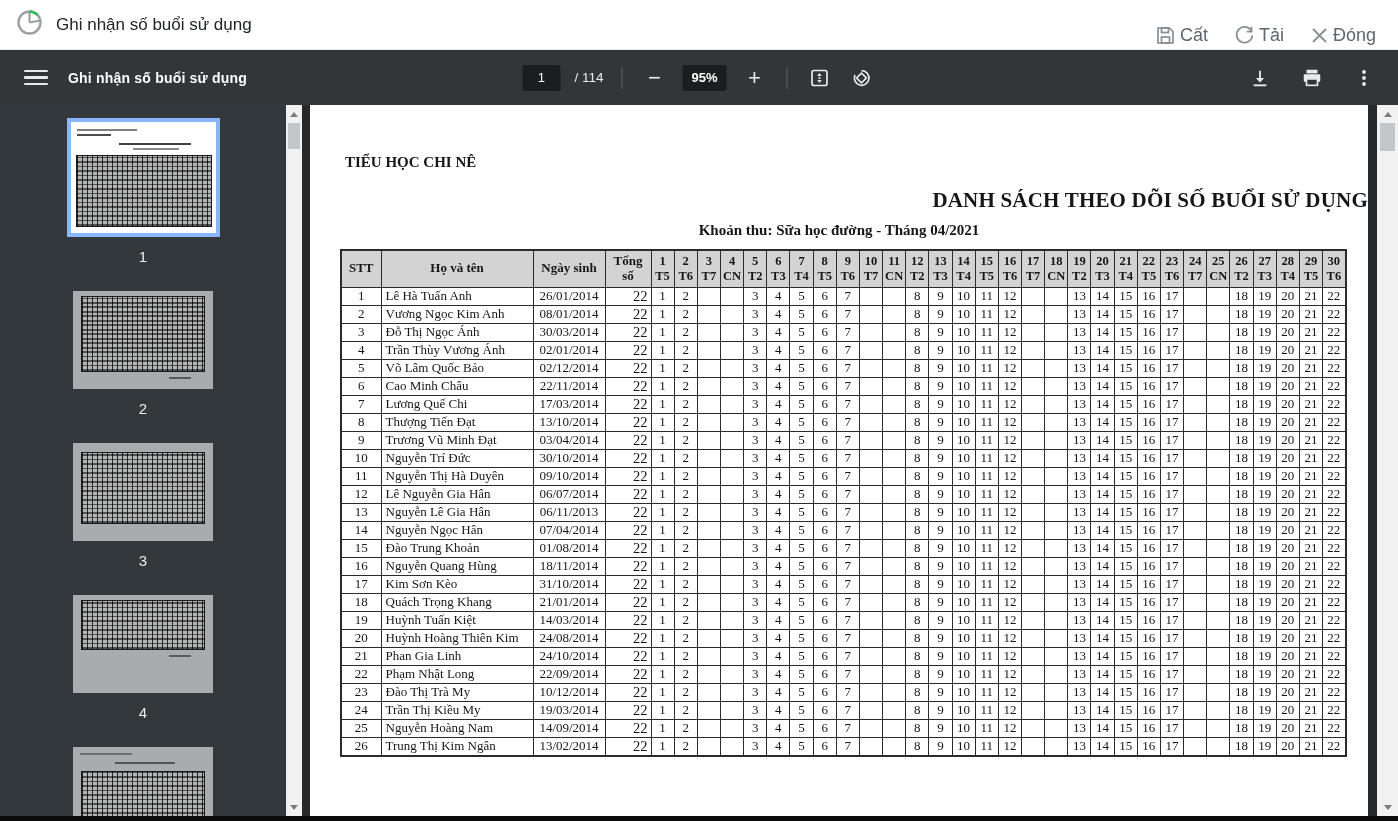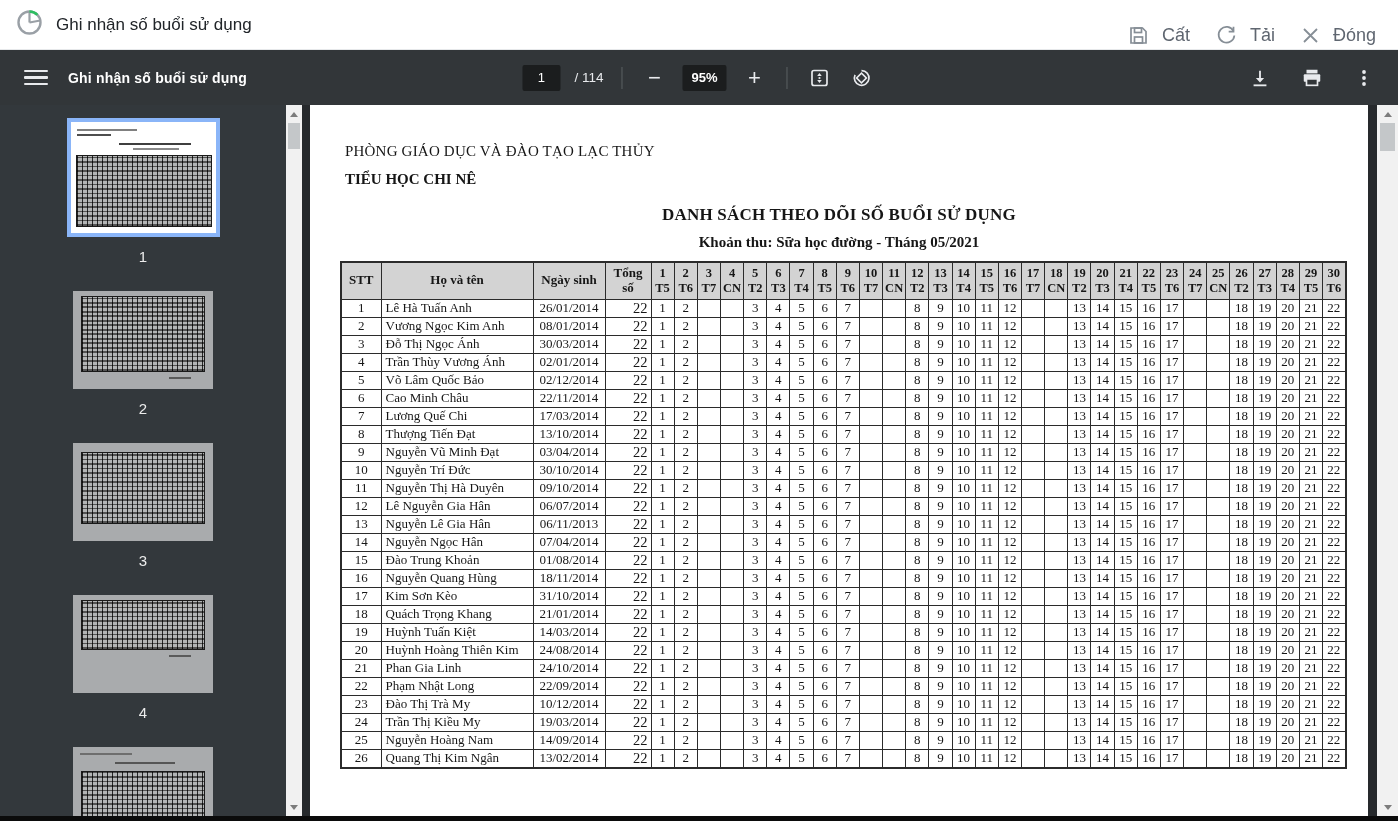--- a/index.html
+++ b/index.html
@@ -3,21 +3,21 @@
 <meta charset="utf-8">
 <style>
   * { margin:0; padding:0; box-sizing:border-box; }
   html,body { width:1398px; height:821px; overflow:hidden; font-family:"Liberation Sans", sans-serif; }
   body { background:#fff; }
 
   
   .window-bar { height:50px; background:#ffffff; border-bottom:1px solid #e6e8ea; display:flex; align-items:center; padding:0 22px 0 16px; }
   .window-title { font-size:17px; color:#212529; margin-left:13px; }
   .window-actions { margin-left:auto; display:flex; align-items:center; gap:26px; }
-  .win-btn { display:flex; align-items:center; gap:13px; background:none; border:none; color:#5f6670; font-size:18px; font-family:"Liberation Sans", sans-serif; cursor:pointer;margin-top:22px; }
+  .win-btn { display:flex; align-items:center; gap:4px; background:none; border:none; color:#5f6670; font-size:18px; font-family:"Liberation Sans", sans-serif; cursor:pointer;margin-top:22px; }
   .win-btn svg { display:block; }
 
   
   .pdf-toolbar { height:55px; background:#323639; display:flex; align-items:center; position:relative; color:#eceeef; padding:0 20px 0 24px; }
   .hamburger { width:24px; height:24px; display:flex; flex-direction:column; justify-content:center; gap:4px; cursor:pointer; background:none; border:none; }
   .hamburger span { display:block; height:2.5px; background:#e8eaed; border-radius:1px; }
   .doc-title { font-size:14px; font-weight:bold; color:#ffffff; margin-left:20px; letter-spacing:.2px; }
   .toolbar-center { position:absolute; left:50%; top:0; height:100%; transform:translateX(-50%); display:flex; align-items:center; gap:14px; }
   .page-input { width:38px; height:26px; background:#1b1d1e; border:none; color:#fff; text-align:center; font-size:13px; border-radius:2px; font-family:"Liberation Sans", sans-serif; }
   .page-total { font-size:13.5px; color:#e8eaed; }
@@ -67,21 +67,21 @@
   .sb-thumb { position:absolute; left:2px; right:2px; top:18px; height:26px; background:#c4c7c9; cursor:pointer; }
   .v-scrollbar.main .sb-thumb { left:3px; right:3px; height:28px; }
 
   .page-gap { width:8px; background:#26292c; }
   .page-gap.right { width:9px; }
 
   
   .pdf-page { width:1058px; background:#ffffff; color:#161616; font-family:"Liberation Serif", serif; padding-top:38px; overflow:hidden; }
   .org-line1 { font-size:15px; margin-left:35px; letter-spacing:.2px; }
   .org-line2 { font-size:15px; font-weight:bold; margin-left:35px; margin-top:11px; }
-  .doc-heading { text-align:center; font-weight:bold; font-size:17px; margin-top:17px; letter-spacing:.2px; }
+  .doc-heading { text-align:right; font-weight:bold; font-size:21px; margin-top:17px; letter-spacing:.2px; }
   .doc-subtitle { text-align:center; font-weight:bold; font-size:15px; margin-top:9px; }
   .doc-class { text-align:center; font-weight:bold; font-size:15px; margin-top:11px; }
 
   .doc-table { border-collapse:collapse; margin:10px 0 4px 30px; table-layout:fixed; width:1005px; border:2px solid #2b2b2b; }
   .doc-table th, .doc-table td { border:1px solid #2b2b2b; overflow:hidden; white-space:nowrap; }
   .doc-table th { background:#d3d3d3; font-weight:bold; font-size:13px; height:37px; line-height:1.15; padding:0 1px; }
   .doc-table th.day-h { font-size:12.5px; }
   .doc-table td { height:18px; font-size:13px; text-align:center; padding:0; }
   .doc-table td.name { text-align:left; padding-left:4px; }
   .doc-table td.total { text-align:right; padding-right:3px; font-size:14.5px; }
@@ -243,24 +243,23 @@
       </span>
     <span class="sb-thumb"></span>
     <span class="sb-arrow down">
         <span class="tri-down"></span>
       </span>
   </div>
 
   <div class="page-gap"></div>
 
   <div class="pdf-page">
-    <div class="org-line1">PHÒNG GIÁO DỤC VÀ ĐÀO TẠO LẠC THỦY</div>
     <div class="org-line2">TIỂU HỌC CHI NÊ</div>
     <div class="doc-heading">DANH SÁCH THEO DÕI SỐ BUỔI SỬ DỤNG</div>
-    <div class="doc-subtitle">Khoản thu: Sữa học đường - Tháng 05/2021</div>
+    <div class="doc-subtitle">Khoản thu: Sữa học đường - Tháng 04/2021</div>
 
     <table class="doc-table">
       <colgroup id="tbl-cols">
           <col style="width: 40px;">
           <col style="width: 152px;">
           <col style="width: 72px;">
           <col style="width: 46px;">
           <col style="width: 23.16px;">
           <col style="width: 23.16px;">
           <col style="width: 23.16px;">
@@ -614,21 +613,21 @@
             <td></td>
             <td></td>
             <td>18</td>
             <td>19</td>
             <td>20</td>
             <td>21</td>
             <td>22</td>
           </tr>
           <tr>
             <td>9</td>
-            <td class="name">Nguyễn Vũ Minh Đạt</td>
+            <td class="name">Trương Vũ Minh Đạt</td>
             <td>03/04/2014</td>
             <td class="total">22</td>
             <td>1</td>
             <td>2</td>
             <td></td>
             <td></td>
             <td>3</td>
             <td>4</td>
             <td>5</td>
             <td>6</td>
@@ -1226,21 +1225,21 @@
             <td></td>
             <td></td>
             <td>18</td>
             <td>19</td>
             <td>20</td>
             <td>21</td>
             <td>22</td>
           </tr>
           <tr>
             <td>26</td>
-            <td class="name">Quang Thị Kim Ngân</td>
+            <td class="name">Trung Thị Kim Ngân</td>
             <td>13/02/2014</td>
             <td class="total">22</td>
             <td>1</td>
             <td>2</td>
             <td></td>
             <td></td>
             <td>3</td>
             <td>4</td>
             <td>5</td>
             <td>6</td>

